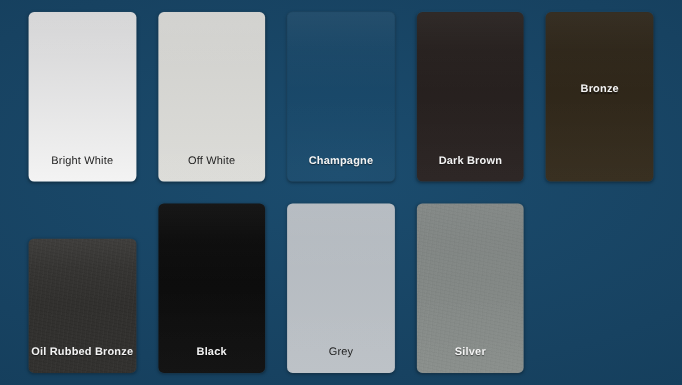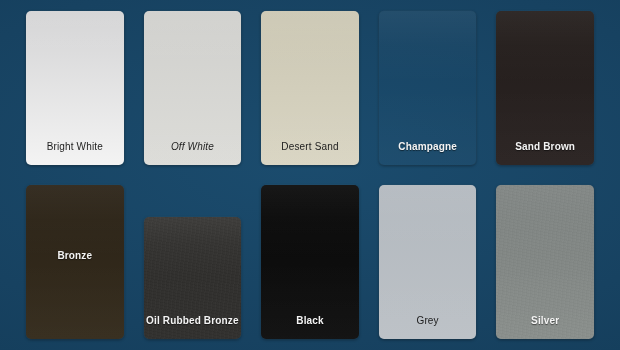--- a/index.html
+++ b/index.html
@@ -111,34 +111,31 @@
 </head>
 <body>
 
 <div class="palette-board">
   <div class="swatch-grid">
 
     <div class="swatch-card" style="background: linear-gradient(rgb(212, 212, 213) 0%, rgb(243, 243, 243) 100%);">
       <span class="swatch-label on-light">Bright White</span>
     </div>
 
-    <div class="swatch-card" style="background: linear-gradient(rgb(208, 208, 205) 0%, rgb(220, 220, 216) 100%); font-style: italic;">
+    <div class="swatch-card" style="background: linear-gradient(rgb(208, 208, 205) 0%, rgb(220, 220, 216) 100%);">
       <span class="swatch-label on-light">Off White</span>
     </div>
 
-    <div class="swatch-card" style="background: linear-gradient(rgb(203, 199, 179) 0%, rgb(217, 213, 195) 100%);">
-      <span class="swatch-label on-light">Desert Sand</span>
-    </div>
 
     <div class="swatch-card">
       <span class="swatch-label on-dark">Champagne</span>
     </div>
 
     <div class="swatch-card" style="background: linear-gradient(rgb(36, 30, 28) 0%, rgb(42, 35, 34) 100%);">
-      <span class="swatch-label on-dark">Sand Brown</span>
+      <span class="swatch-label on-dark">Dark Brown</span>
     </div>
 
     <div class="swatch-card" style="background: linear-gradient(rgb(43, 35, 23) 0%, rgb(53, 44, 29) 100%); align-items: center;">
       <span class="swatch-label on-dark">Bronze</span>
     </div>
 
     <div class="swatch-card textured" style="background: linear-gradient(rgb(51, 50, 48) 0%, rgb(45, 44, 42) 100%); margin-top: 32px;">
       <span class="swatch-label on-dark">Oil Rubbed Bronze</span>
     </div>
 

